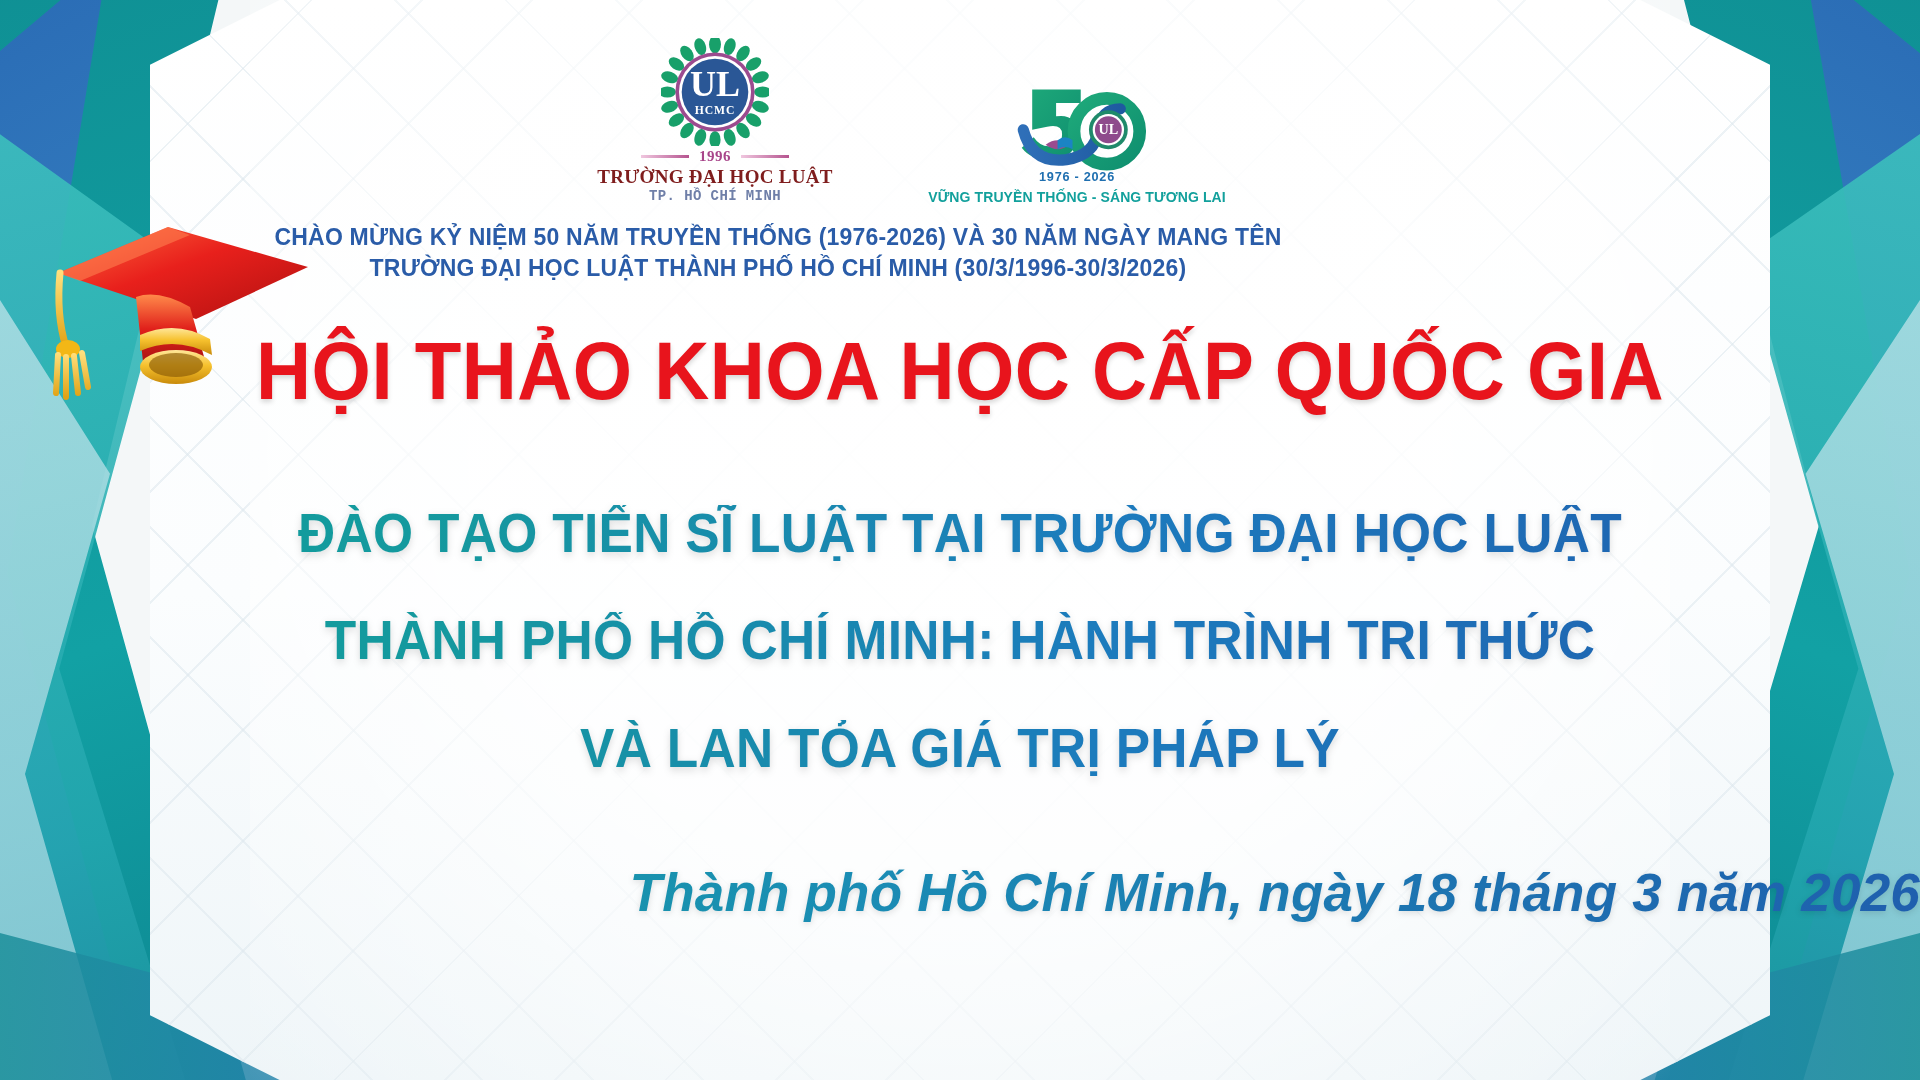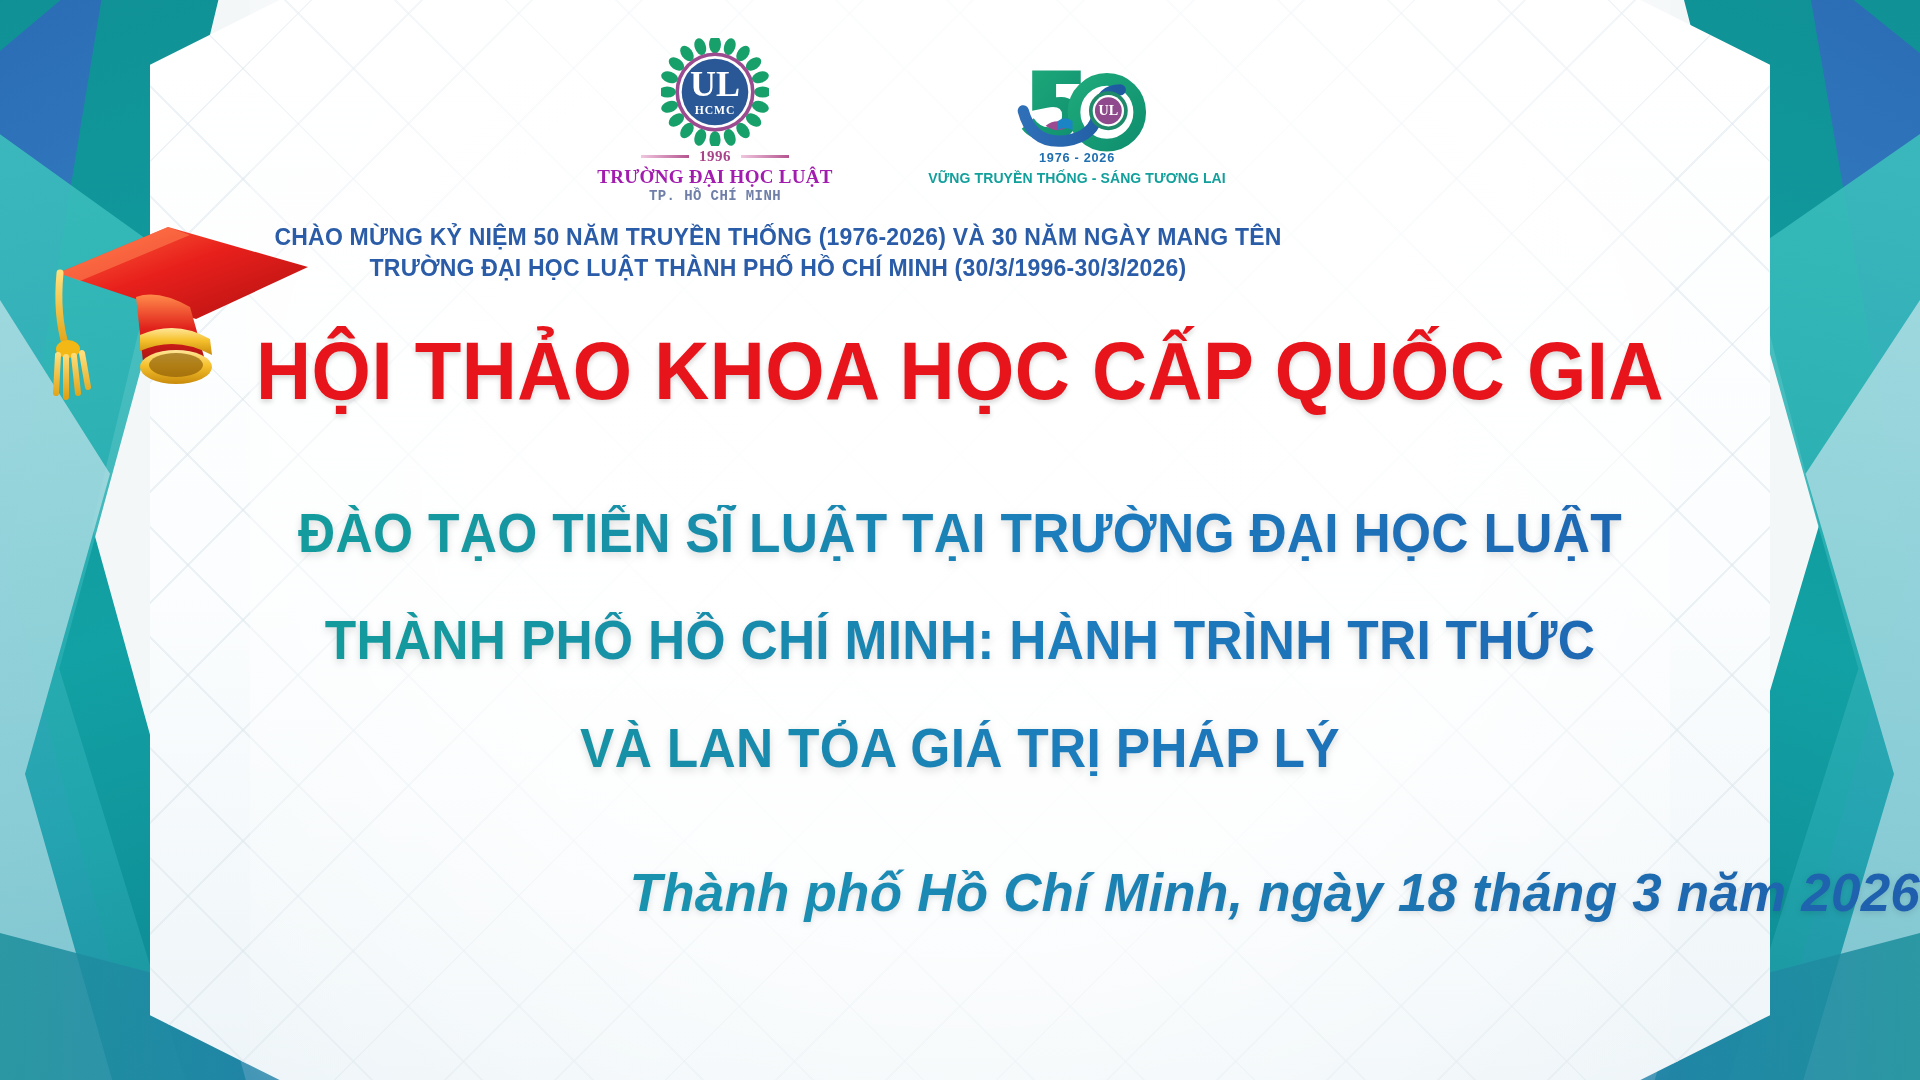--- a/index.html
+++ b/index.html
@@ -60,30 +60,30 @@
       linear-gradient(180deg,#ffffff 0%,#fbfdfe 55%,#eef5f8 100%);
     clip-path:polygon(8% 0%, 92% 0%, 100% 6%, 100% 94%, 92% 100%, 8% 100%, 0% 94%, 0% 6%);
   }
   .center-veil{position:absolute;left:250px;top:0;width:1420px;height:1080px;
     background:radial-gradient(ellipse at 50% 42%, rgba(255,255,255,.96) 0%, rgba(255,255,255,.85) 48%, rgba(255,255,255,.35) 78%, rgba(255,255,255,0) 100%);}
 
   
   .content{position:absolute;inset:0;}
 
   .logos{position:absolute;top:38px;left:0;width:1792px;
-    display:flex;justify-content:center;align-items:center;gap:62px;}
+    display:flex;justify-content:center;align-items:flex-end;gap:62px;}
 
   .logo-uni{display:flex;flex-direction:column;align-items:center;width:300px;}
   .logo-uni .crest{width:108px;height:108px;}
   .year-rule{display:flex;align-items:center;gap:10px;margin-top:2px;}
   .year-rule .rule{width:48px;height:3px;background:linear-gradient(90deg,#f0c7df,#b5548f);}
   .year-rule .yr{font-family:"Liberation Serif","DejaVu Serif",serif;font-size:15px;
     font-weight:700;color:#a8458a;letter-spacing:.5px;}
   .uni-l1{font-family:"Liberation Serif","DejaVu Serif",serif;font-size:19px;font-weight:700;
-    color:#a21caf;letter-spacing:.3px;line-height:1.15;margin-top:1px;white-space:nowrap;}
+    color:#7f1d1d;letter-spacing:.3px;line-height:1.15;margin-top:1px;white-space:nowrap;}
   .uni-l2{font-family:Liberation Mono, monospace;font-size:14px;font-weight:700;
     color:#6f7fa8;letter-spacing:.4px;line-height:1.2;}
 
   .logo-anniv{display:flex;flex-direction:column;align-items:center;width:300px;}
   .logo-anniv .mark{width:150px;height:112px;}
   .anniv-tag{font-size:14px;font-weight:700;color:#12a09c;letter-spacing:.1px;
     margin-top:1px;white-space:nowrap;}
 
   .welcome{position:absolute;top:222px;left:0;width:1556px;text-align:center;
     color:#2a5ca8;font-size:23px;font-weight:700;line-height:1.34;

